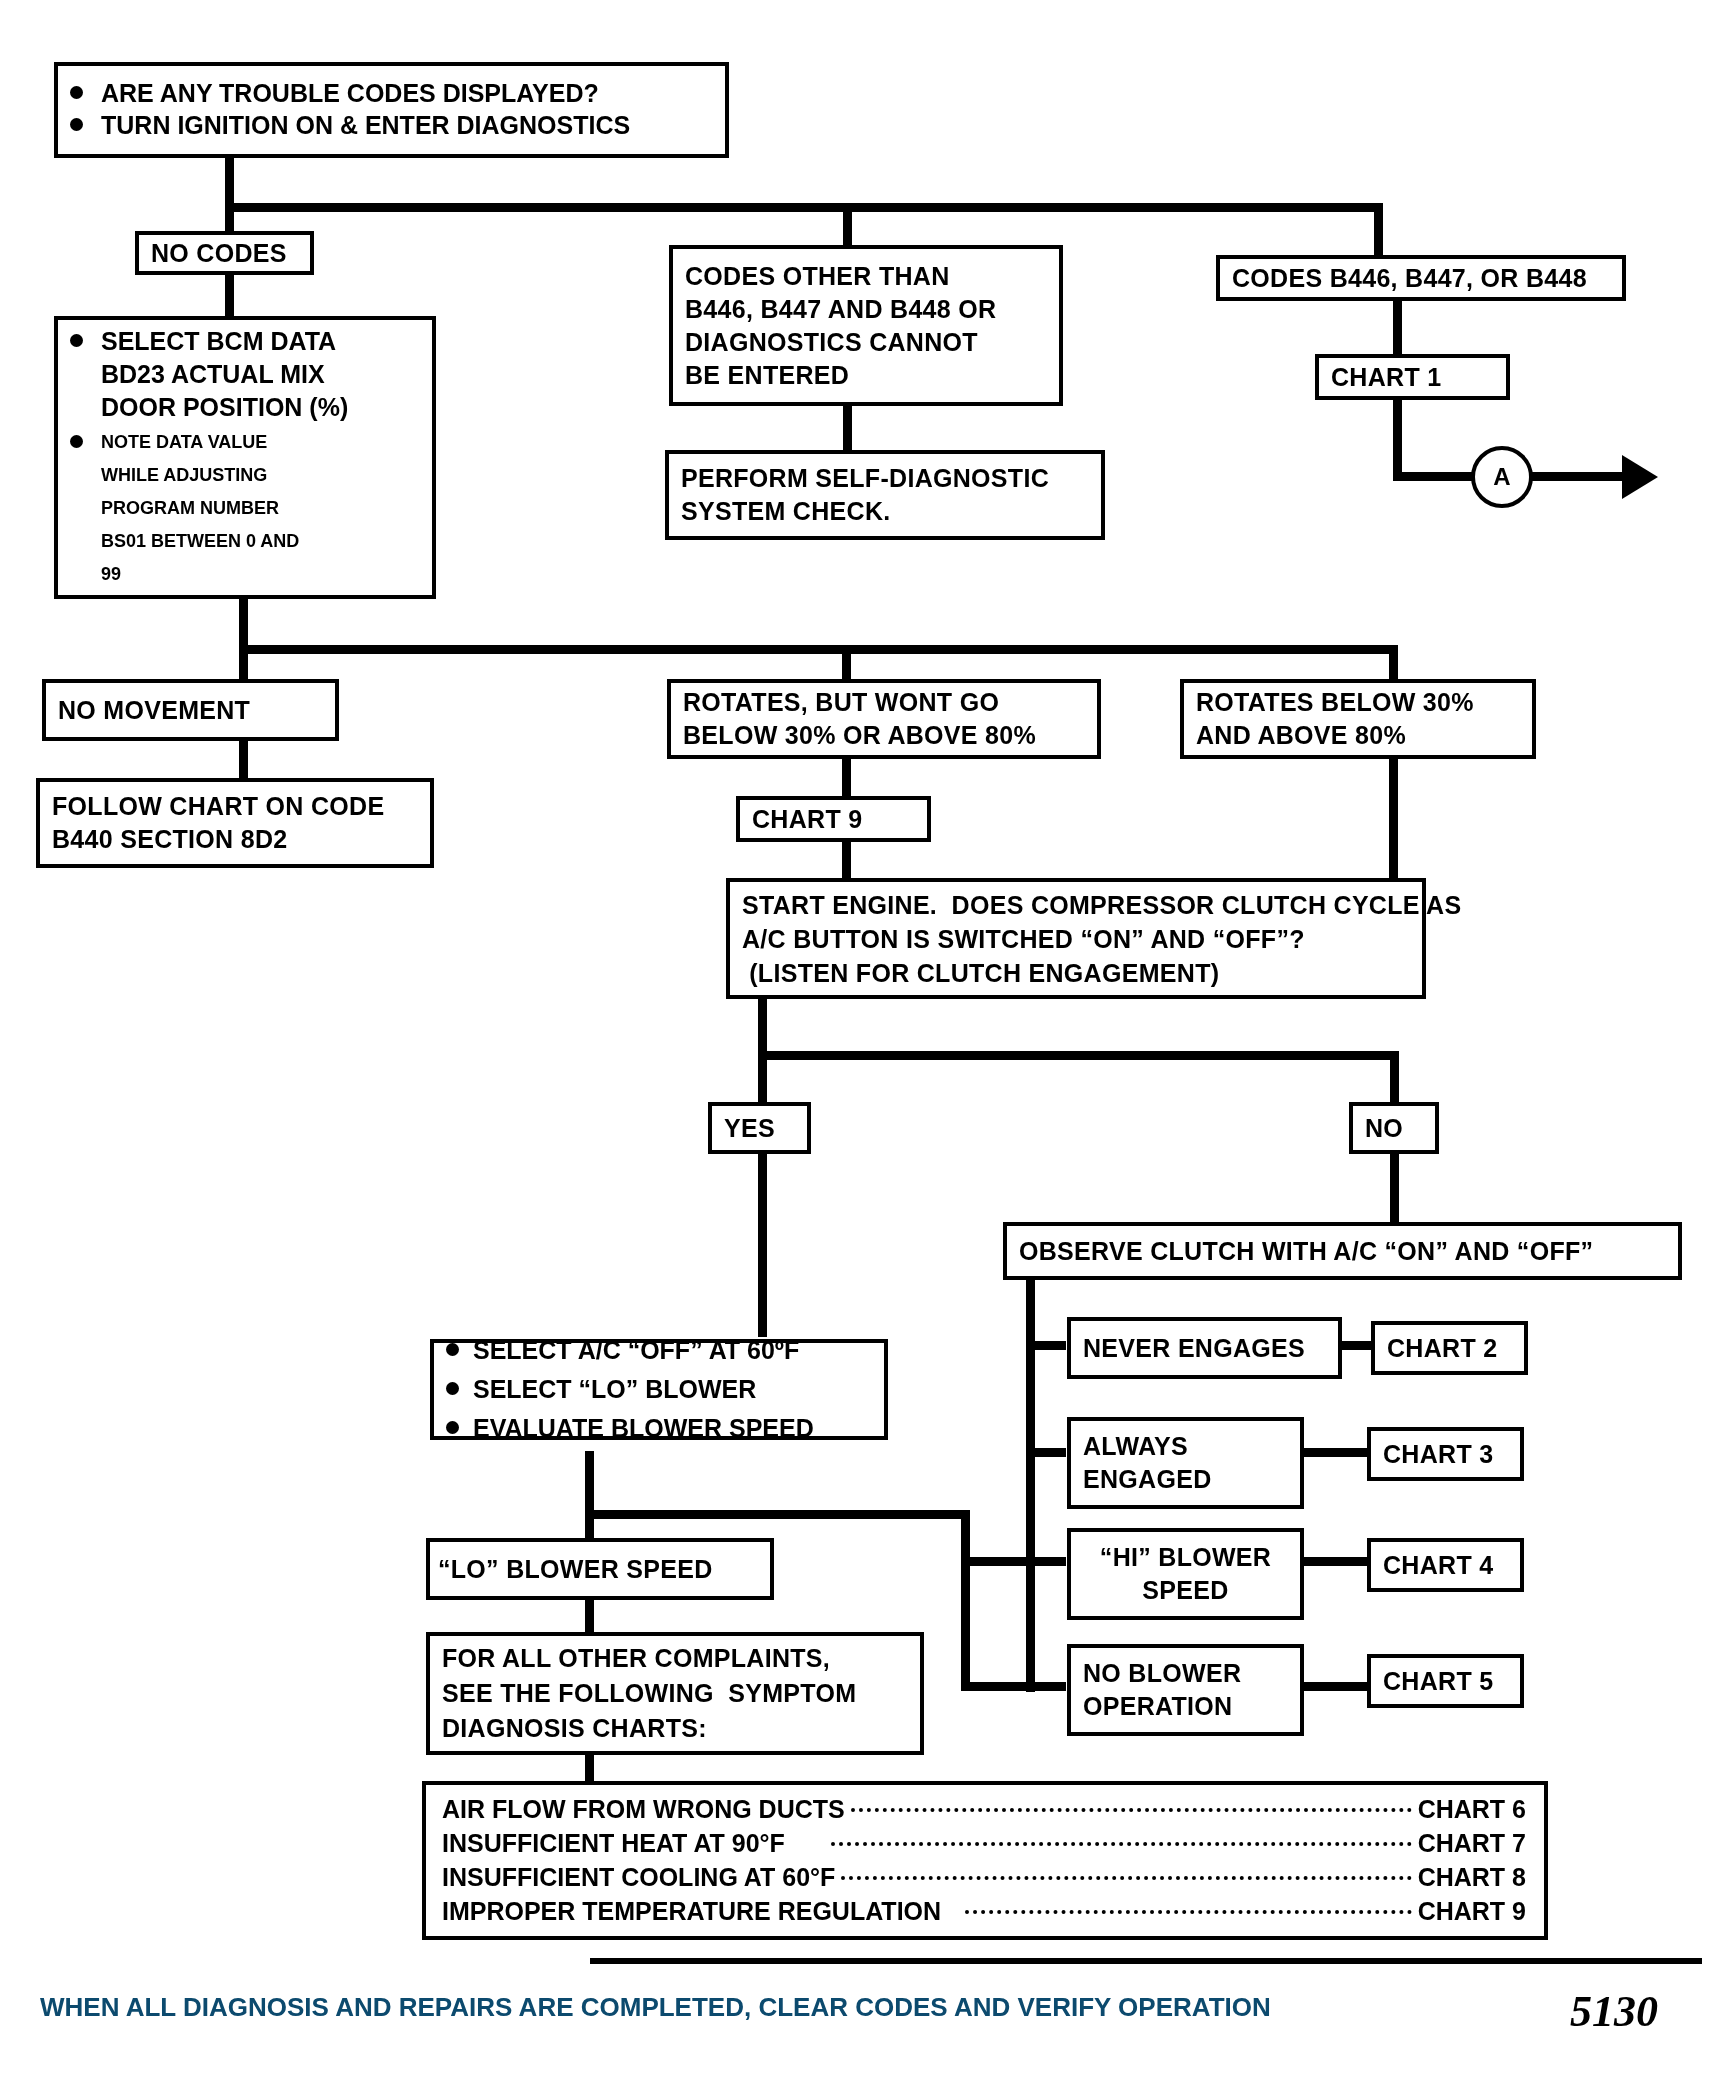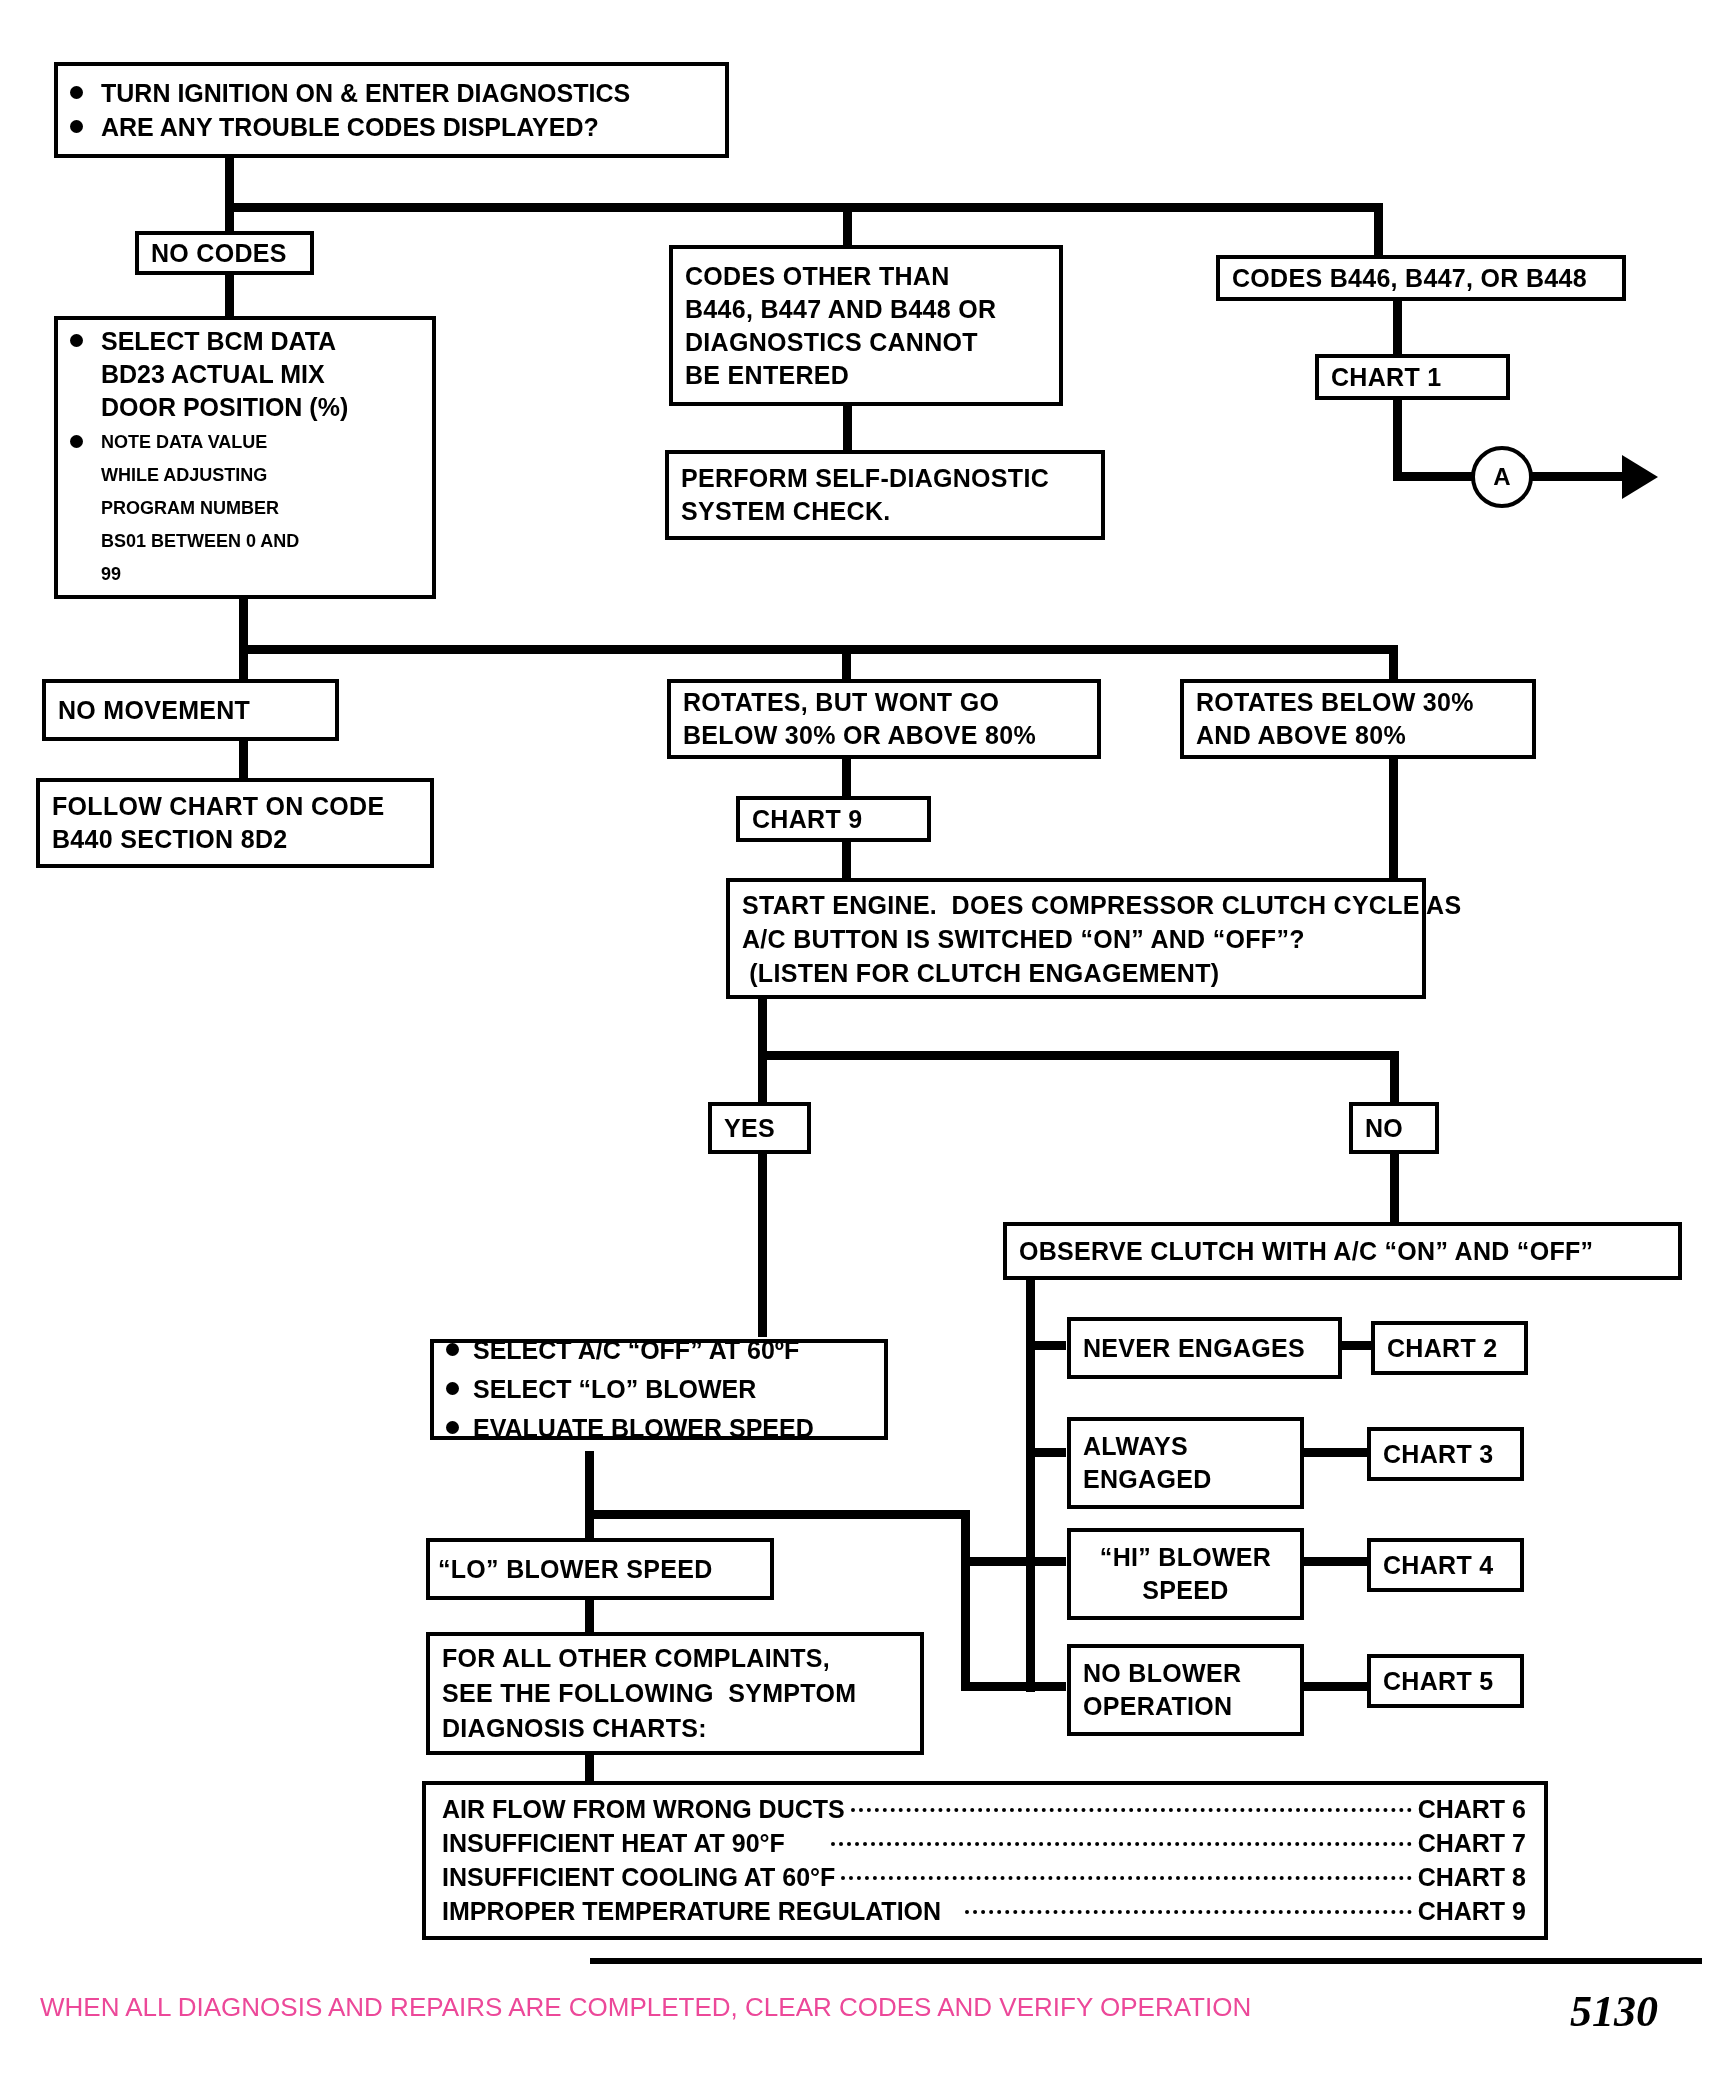--- a/index.html
+++ b/index.html
@@ -20,21 +20,21 @@
   .ln{position:absolute;background:#000;z-index:1;}
 
   
   .circ{position:absolute;box-sizing:border-box;border:4px solid #000;border-radius:50%;
         background:#fff;display:flex;align-items:center;justify-content:center;
         font-weight:bold;z-index:6;}
 
   .arrow{position:absolute;width:0;height:0;z-index:6;
          border-top:22px solid transparent;border-bottom:22px solid transparent;border-left:36px solid #000;}
 
-  .footnote{position:absolute;font-weight:normal;color:#ec4899;white-space:nowrap;}
+  .footnote{position:absolute;font-weight:bold;color:#0c4a6e;white-space:nowrap;}
   .pagenum{position:absolute;font-family:"Liberation Serif", serif;font-style:italic;font-weight:bold;color:#000;}
 
   .listrow{display:flex;align-items:baseline;white-space:nowrap;font-weight:bold;color:#000;}
   .listrow .nm{flex:0 0 auto;}
   .listrow .dots{flex:1 1 auto;overflow:hidden;margin:0 6px;
        border-bottom:4px dotted #000;position:relative;top:-6px;}
   .listrow .ch{flex:0 0 auto;}
 </style>
 </head>
 <body>
@@ -111,27 +111,27 @@
 
   <div class="ln" style="left:585px;top:1510px;width:9px;height:28px;"></div>
 
   <div class="ln" style="left:585px;top:1600px;width:9px;height:47px;"></div>
 
   <div class="ln" style="left:585px;top:1724px;width:9px;height:57px;"></div>
 
   <div class="ln" style="left:590px;top:1958px;width:1112px;height:6px;"></div>
 
   <div class="box pad" style="left:54px;top:62px;width:675px;height:96px;">
+    <div class="bl">
+      <span class="dot"></span>
+      <span class="txt" style="font-size:25px;line-height:32px;">ARE ANY TROUBLE CODES DISPLAYED?</span>
+    </div>
     <div class="bl" style="margin-bottom:2px;">
       <span class="dot"></span>
       <span class="txt" style="font-size:25px;line-height:32px;">TURN IGNITION ON  &amp; ENTER DIAGNOSTICS</span>
-    </div>
-    <div class="bl">
-      <span class="dot"></span>
-      <span class="txt" style="font-size:25px;line-height:32px;">ARE ANY TROUBLE CODES DISPLAYED?</span>
     </div>
   </div>
 
   <div class="box pad" style="left:135px;top:231px;width:179px;height:44px;">
     <div class="line" style="font-size:25px;">NO CODES</div>
   </div>
 
   <div class="box pad" style="left:669px;top:245px;width:394px;height:161px;">
     <div class="line" style="font-size:25px;line-height:33px;">CODES OTHER THAN
 B446, B447 AND B448 OR

